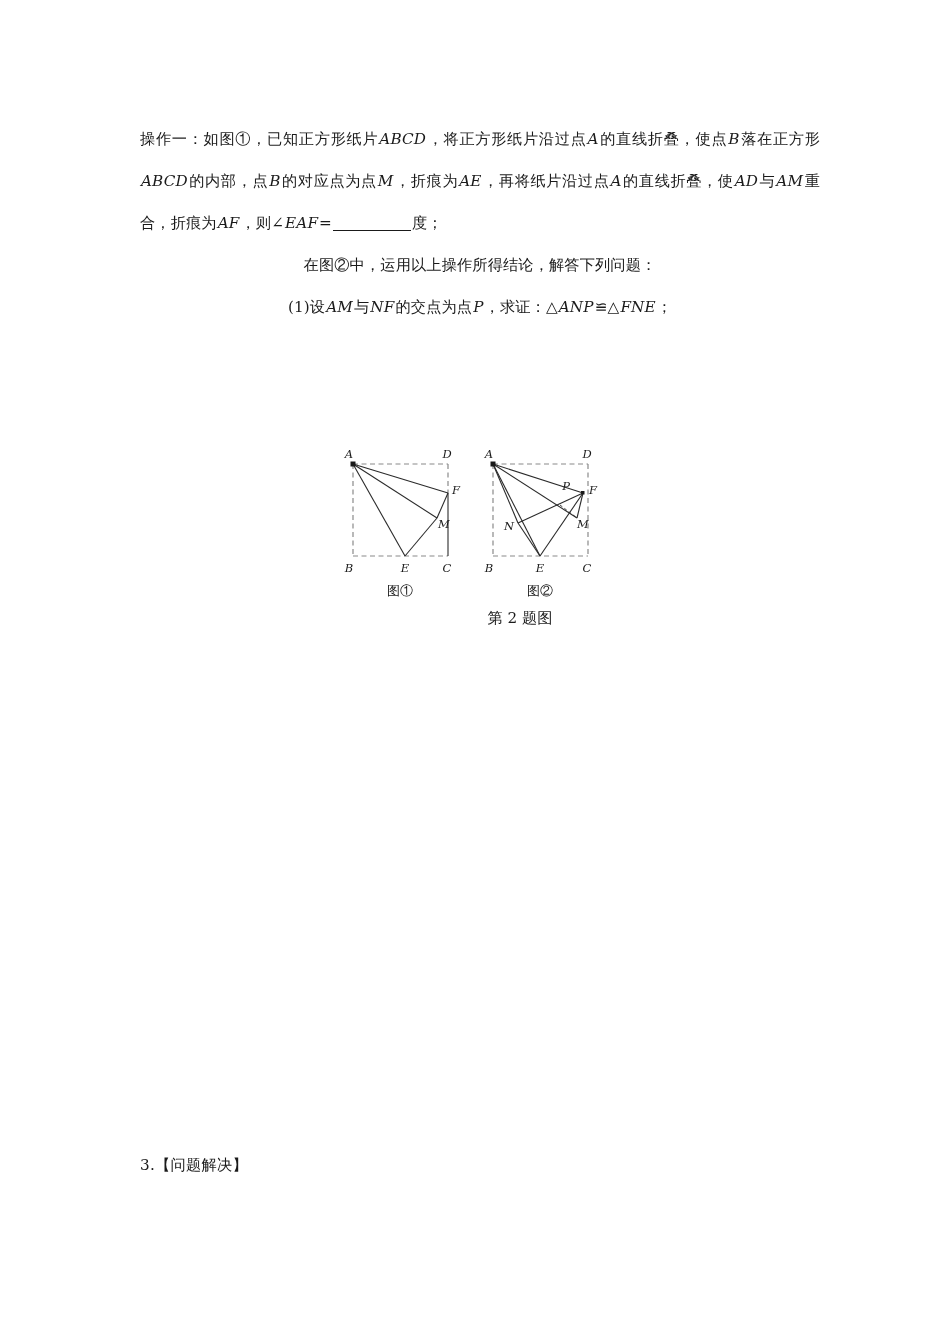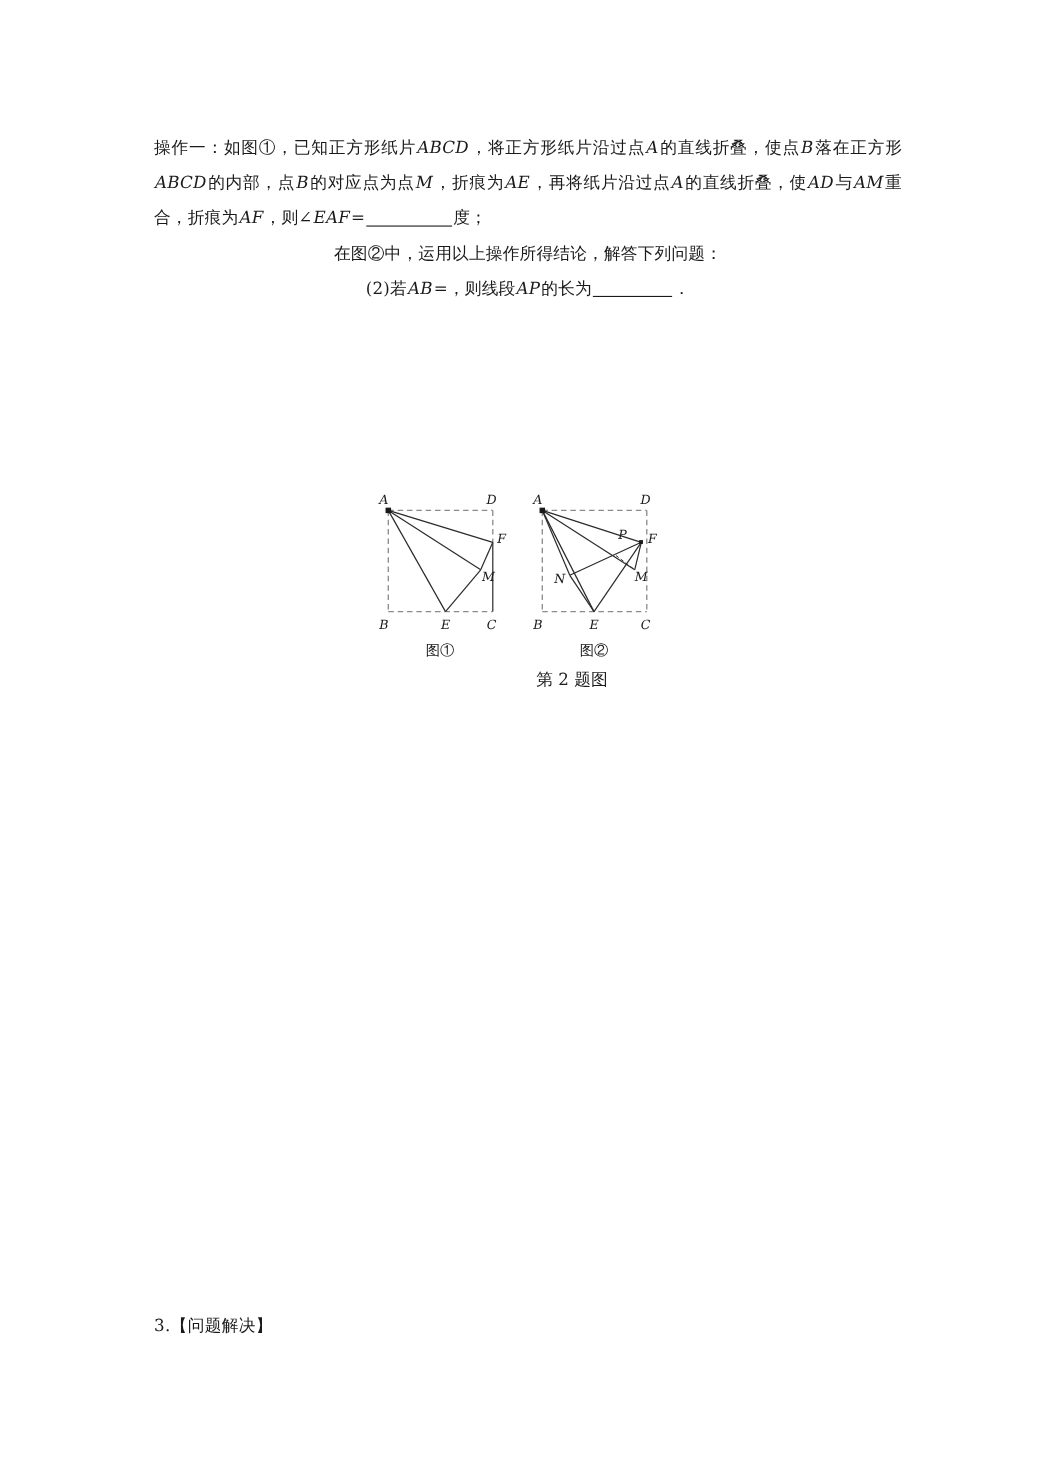--- a/index.html
+++ b/index.html
@@ -22,21 +22,21 @@
     height: 1344px;
   }
   .content {
     position: absolute;
     left: 140px;
     top: 118px;
     width: 680px;
   }
   .para {
     font-size: 15.2px;
-    line-height: 32px;
+    line-height: 42px;
     text-align: justify;
     text-justify: inter-ideograph;
     margin: 0;
     letter-spacing: 0.15px;
   }
   .para.nojust {
     text-align: center;
   }
   .it {
     font-style: italic;
@@ -90,32 +90,31 @@
   }
 
   
   .bottom-heading {
     position: absolute;
     left: 140px;
     top: 1155px;
     font-size: 15.2px;
     color: #1a1a1a;
     letter-spacing: 0.3px;
-    margin-top: 40px;
   }
 </style>
 </head>
 <body>
 
 <div class="page">
 
   <div class="content">
     <p class="para">操作一：如图①，已知正方形纸片<span class="it">ABCD</span>，将正方形纸片沿过点<span class="it">A</span>的直线折叠，使点<span class="it">B</span>落在正方形<span class="it">ABCD</span>的内部，点<span class="it">B</span>的对应点为点<span class="it">M</span>，折痕为<span class="it">AE</span>，再将纸片沿过点<span class="it">A</span>的直线折叠，使<span class="it">AD</span>与<span class="it">AM</span>重合，折痕为<span class="it">AF</span>，则∠<span class="it">EAF</span>=<span class="blank-long"></span>度；</p>
     <p class="para nojust">在图②中，运用以上操作所得结论，解答下列问题：</p>
-    <p class="para nojust">(2)若<span class="it">AB</span>=，则线段<span class="it">AP</span>的长为<span class="blank-short"></span>．</p>
+    <p class="para nojust">(1)设<span class="it">AM</span>与<span class="it">NF</span>的交点为点<span class="it">P</span>，求证：△<span class="it">ANP</span>≌△<span class="it">FNE</span>；</p>
   </div>
 
   <div class="figures">
     <svg class="fig-svg" width="950" height="200" viewBox="0 0 950 200">
 
       <g>
 
         <line x1="353" y1="19" x2="448" y2="19" stroke="#8a8a8a" stroke-width="1.2" stroke-dasharray="5,3.5"></line>
         <line x1="353" y1="19" x2="353" y2="111" stroke="#8a8a8a" stroke-width="1.2" stroke-dasharray="5,3.5"></line>
         <line x1="353" y1="111" x2="448" y2="111" stroke="#8a8a8a" stroke-width="1.2" stroke-dasharray="5,3.5"></line>

